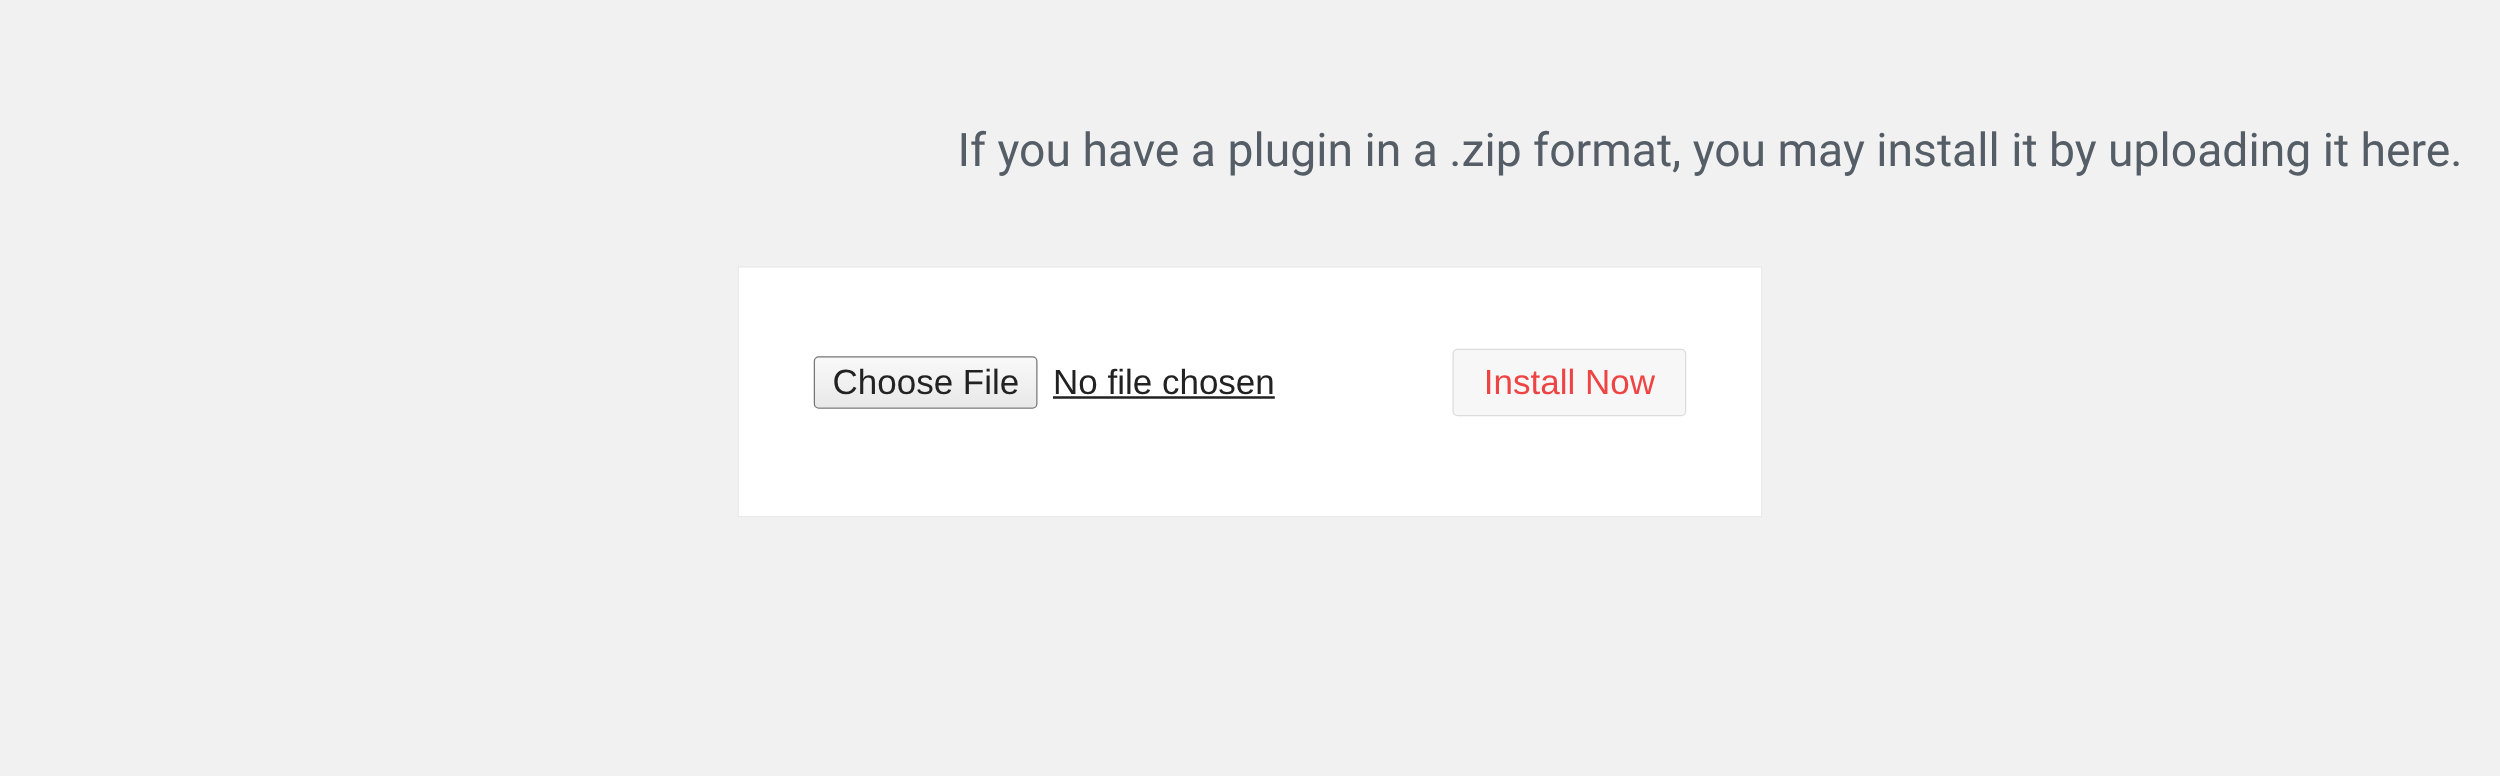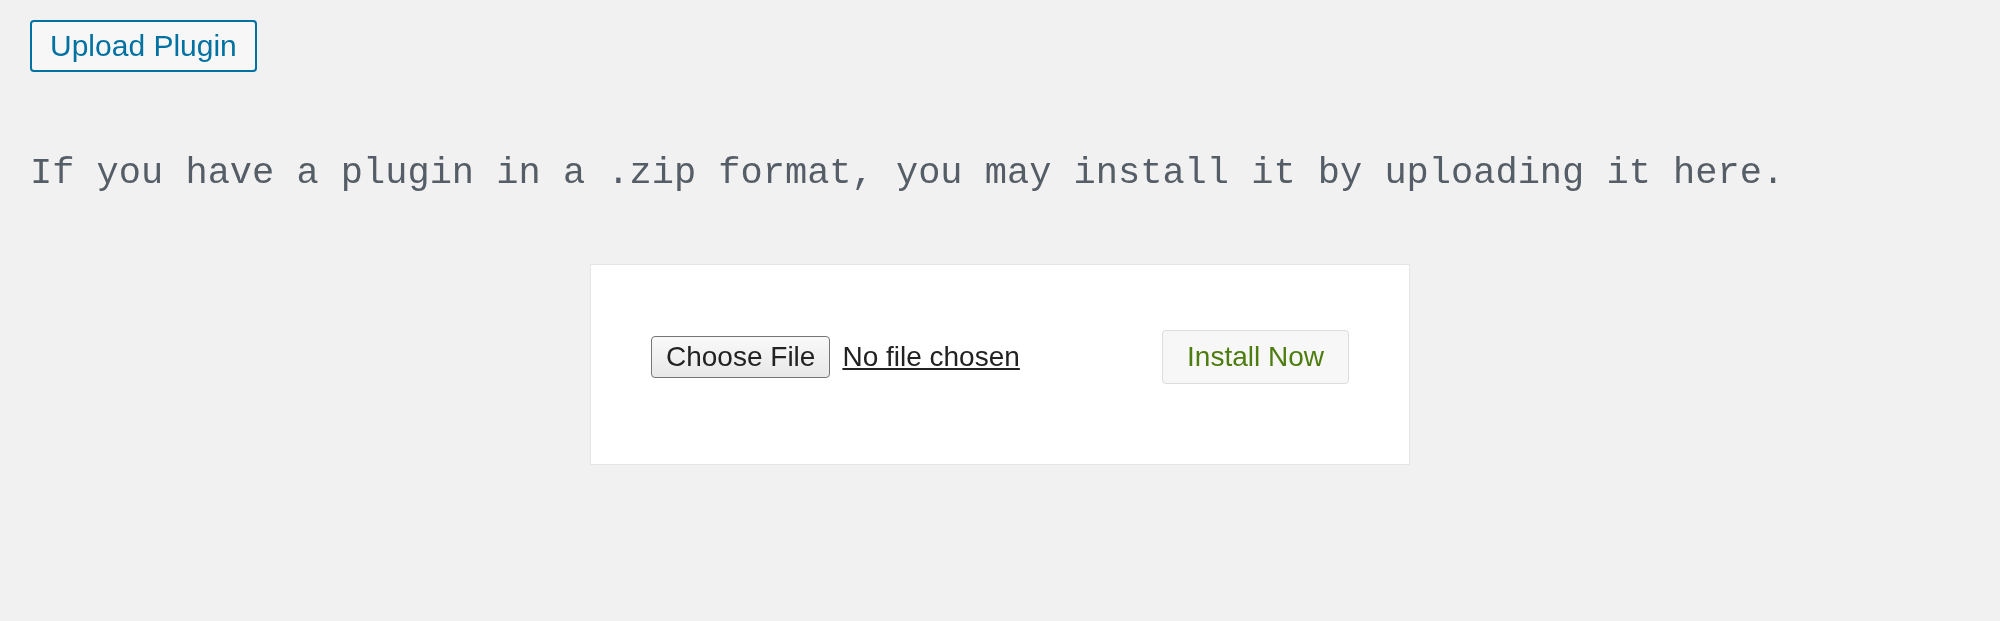--- a/index.html
+++ b/index.html
@@ -31,26 +31,25 @@
       font-size: 30px;
       color: #0071a1;
       background-color: #f7f7f7;
       border: 2px solid #0071a1;
       border-radius: 4px;
       padding: 6px 18px;
       cursor: pointer;
       line-height: 1.2;
     }
     .description {
-      text-align: left;
+      text-align: right;
       font-size: 37px;
       color: #555d66;
       margin-bottom: 70px;
       font-weight: 400;
-      font-family: Liberation Mono, monospace;
     }
     .upload-panel {
       background-color: #fff;
       border: 1px solid #e5e5e5;
       width: 820px;
       margin: 0 auto;
       padding: 65px 60px 80px 60px;
       display: flex;
       align-items: center;
       justify-content: space-between;
@@ -72,33 +71,32 @@
       cursor: pointer;
     }
     .file-status {
       font-family: Arial, sans-serif;
       font-size: 28px;
       color: #222;
       text-decoration: underline;
     }
     .install-now-btn {
       font-size: 28px;
-      color: #4d7c0f;
+      color: #ef4444;
       background-color: #f7f7f7;
       border: 1px solid #dcdcde;
       border-radius: 4px;
       padding: 10px 24px;
       cursor: default;
     }
   </style>
 </head>
 <body>
 
 <div class="header-row">
-  <button class="upload-plugin-btn">Upload Plugin</button>
 </div>
 
 <p class="description">If you have a plugin in a .zip format, you may install it by uploading it here.</p>
 
 <div class="upload-panel">
   <div class="file-group">
     <button class="choose-file-btn">Choose File</button>
     <span class="file-status">No file chosen</span>
   </div>
   <button class="install-now-btn" disabled="">Install Now</button>

